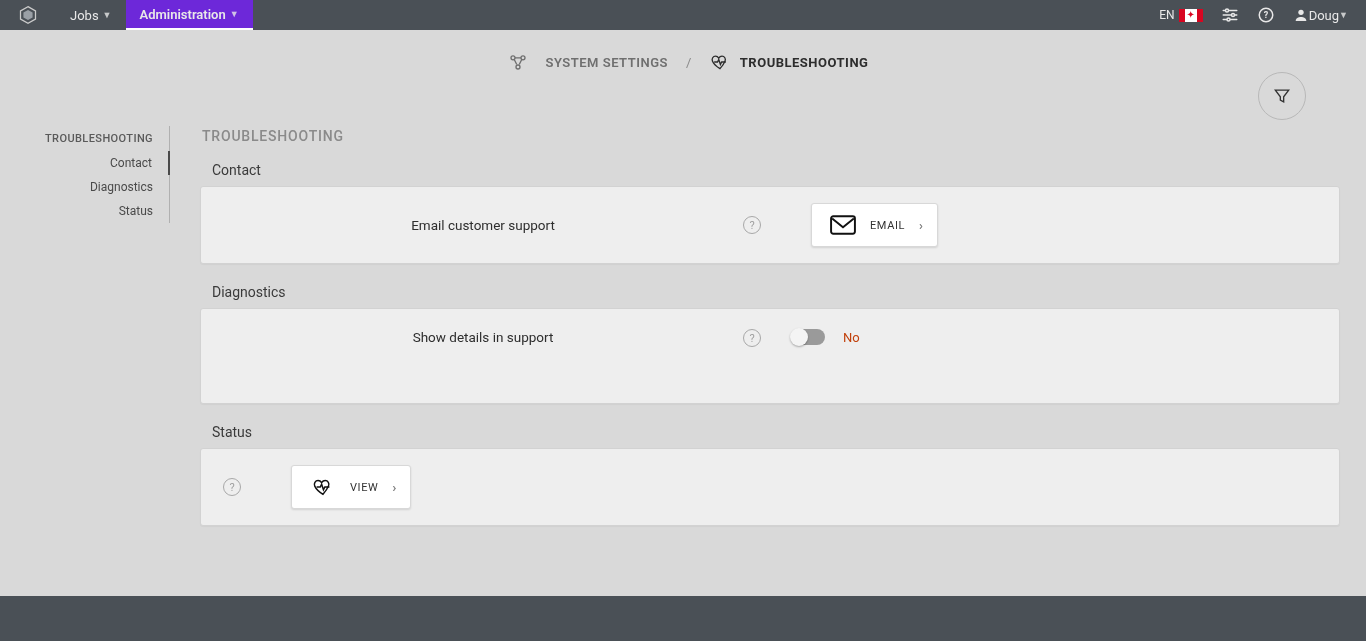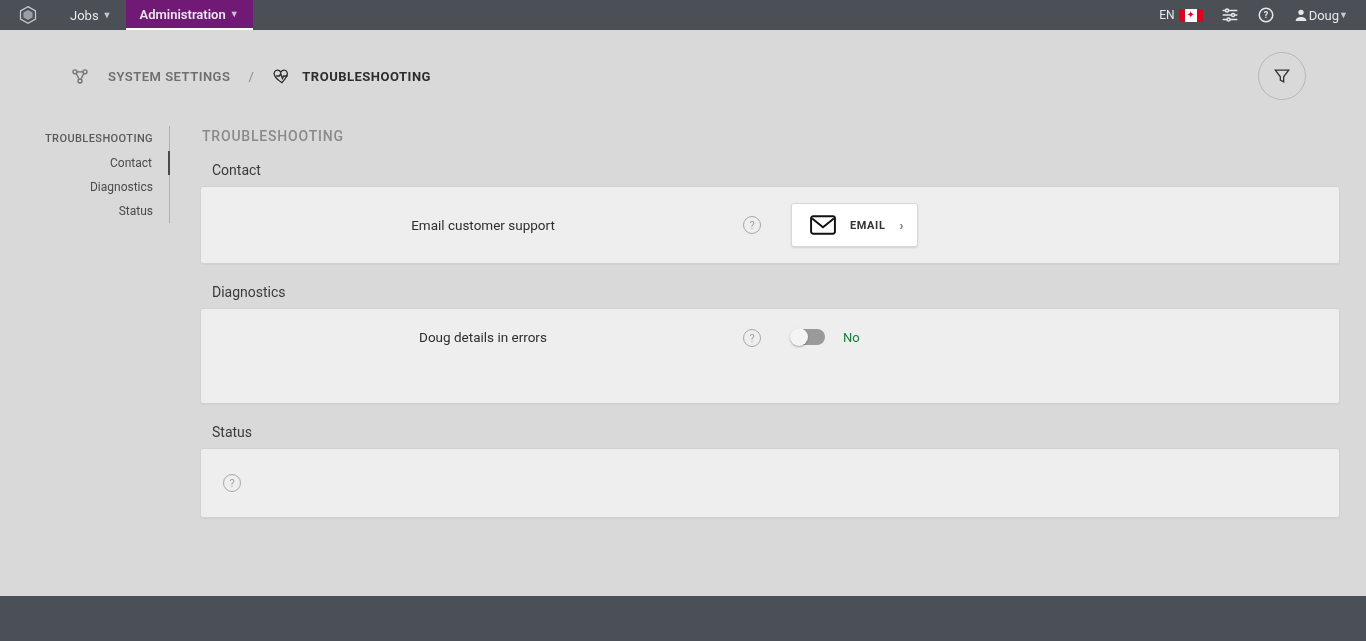--- a/index.html
+++ b/index.html
@@ -19,21 +19,21 @@
     width: 56px; height: 30px; display: flex; align-items: center; justify-content: center;
   }
   .logo-hex {
     width: 20px; height: 20px; display:flex; align-items:center; justify-content:center;
   }
   .nav-item {
     padding: 0 14px; height: 30px; display: flex; align-items: center; gap: 4px; cursor: pointer;
     color: #e8e8e8;
   }
   .nav-item.active {
-    background: #701a75;
+    background: #6d28d9;
     border-bottom: 2px solid #fff;
     font-weight: 600;
   }
   .chev-down { font-size: 9px; opacity: 0.8; }
 
   .header-right { margin-left: auto; display: flex; align-items: center; gap: 18px; padding-right: 18px; height:100%; }
   .lang { display: flex; align-items: center; gap: 4px; font-size: 12px; }
   .flag {
     width: 24px; height: 13px; background: #fff; position: relative; display:flex;
   }
@@ -45,21 +45,21 @@
   .flag-leaf { position:absolute; left:50%; top:50%; transform:translate(-50%,-50%); color:#d80621; font-size:10px; line-height:0; }
   .flag::after { }
   .hicon { width:18px; height:18px; display:flex; align-items:center; justify-content:center; cursor:pointer; color:#e8e8e8; }
   .user-menu { display:flex; align-items:center; cursor:pointer; font-size:13px; }
 
   
   .main { position:absolute; top:30px; left:0; right:0; bottom:45px; background:#d9d9d9; }
 
   
   .crumb-row {
-    display:flex; align-items:center; padding: 22px 60px 30px 70px;
+    display:flex; align-items:center; padding: 22px 60px 30px 70px; flex-direction: column;
   }
   .crumb-left { display:flex; align-items:center; gap:18px; color:#6f6f6f; font-size:13px; letter-spacing:0.5px; }
   .crumb-link { color:#6f6f6f; font-weight:600; cursor:pointer; }
   .crumb-current { color:#2d2d2d; font-weight:700; letter-spacing:0.5px; display:flex; align-items:center; gap:10px; }
   .crumb-sep { color:#8a8a8a; }
   .filter-circle {
     margin-left:auto; width:48px; height:48px; border-radius:50%; border:1px solid #b8b8b8; display:flex; align-items:center; justify-content:center; cursor:pointer; color:#333;
   }
 
   
@@ -81,35 +81,35 @@
     box-shadow: 0 1px 1px rgba(0,0,0,0.04);
   }
   .card-label { font-size:13.5px; color:#2e2e2e; flex:0 0 520px;text-align:center; }
   .help-q {
     width:18px; height:18px; border:1.4px solid #a8a8a8; border-radius:50%; color:#a0a0a0; font-size:11px;
     display:flex; align-items:center; justify-content:center; margin-right:30px; cursor:pointer;
   }
   .action-btn {
     background:#fff; border:1px solid #d8d8d8; border-radius:3px; box-shadow:0 1px 2px rgba(0,0,0,0.12);
     height:44px; padding:0 18px; display:flex; align-items:center; gap:14px; cursor:pointer;
-    font-size:11px; letter-spacing:0.6px; color:#333; font-weight:700;
+    font-size:11px; letter-spacing:0.6px; color:#333; font-weight:400;margin-left:20px;
   }
   .action-btn .big-ic { width:26px; height:22px; display:flex; align-items:center; justify-content:center; }
   .dbl-chev { color:#888; font-size:13px; letter-spacing:-4px; }
 
   
   .toggle-wrap { display:flex; align-items:center; gap:18px; }
   .toggle {
     width:34px; height:16px; background:#9a9a9a; border-radius:10px; position:relative; cursor:pointer;
   }
   .toggle-knob {
     width:18px; height:18px; border-radius:50%; background:#f4f4f4; box-shadow:0 1px 2px rgba(0,0,0,0.3);
     position:absolute; left:-1px; top:-1px;
   }
-  .toggle-state { font-size:13px; color:#15803d; }
+  .toggle-state { font-size:13px; color:#c2410c; }
 
   .card.tall { min-height:96px; align-items:flex-start; padding-top:20px; }
 
   
   .footer {
     position:absolute; bottom:0; left:0; right:0; height:45px; background:#4a5056;
   }
 
   svg { display:block; }
 </style>
@@ -222,32 +222,42 @@
                 <polyline points="2,3 12,11 22,3" fill="none" stroke="#111" stroke-width="1.8"></polyline>
               </svg>
           </span>
           <span>EMAIL</span>
           <span class="dbl-chev">››</span>
         </div>
       </div>
 
       <div class="section-label">Diagnostics</div>
       <div class="card tall">
-        <div class="card-label">Doug details in errors</div>
+        <div class="card-label">Show details in support</div>
         <div class="help-q">?</div>
         <div class="toggle-wrap">
           <div class="toggle">
             <div class="toggle-knob"></div>
           </div>
           <span class="toggle-state">No</span>
         </div>
       </div>
 
       <div class="section-label">Status</div>
       <div class="card">
         <div class="help-q">?</div>
+        <div class="action-btn">
+          <span class="big-ic">
+            <svg viewBox="0 0 24 24" width="24" height="22">
+              <path d="M12 20s-7-4.5-9-9c-1.3-3 .6-6 3.6-6 2 0 3.2 1.2 3.9 2.3C11.2 6.2 12.4 5 14.4 5c3 0 4.9 3 3.6 6-2 4.5-6 9-6 9z" fill="none" stroke="#111" stroke-width="1.6"></path>
+              <polyline points="5,12 9,12 10.5,9 12.5,15 14,12 19,12" fill="none" stroke="#111" stroke-width="1.6"></polyline>
+            </svg>
+          </span>
+          <span>VIEW</span>
+          <span class="dbl-chev">››</span>
+        </div>
       </div>
 
     </div>
   </div>
 </div>
 
 <div class="footer"></div>
 
 </body></html>

